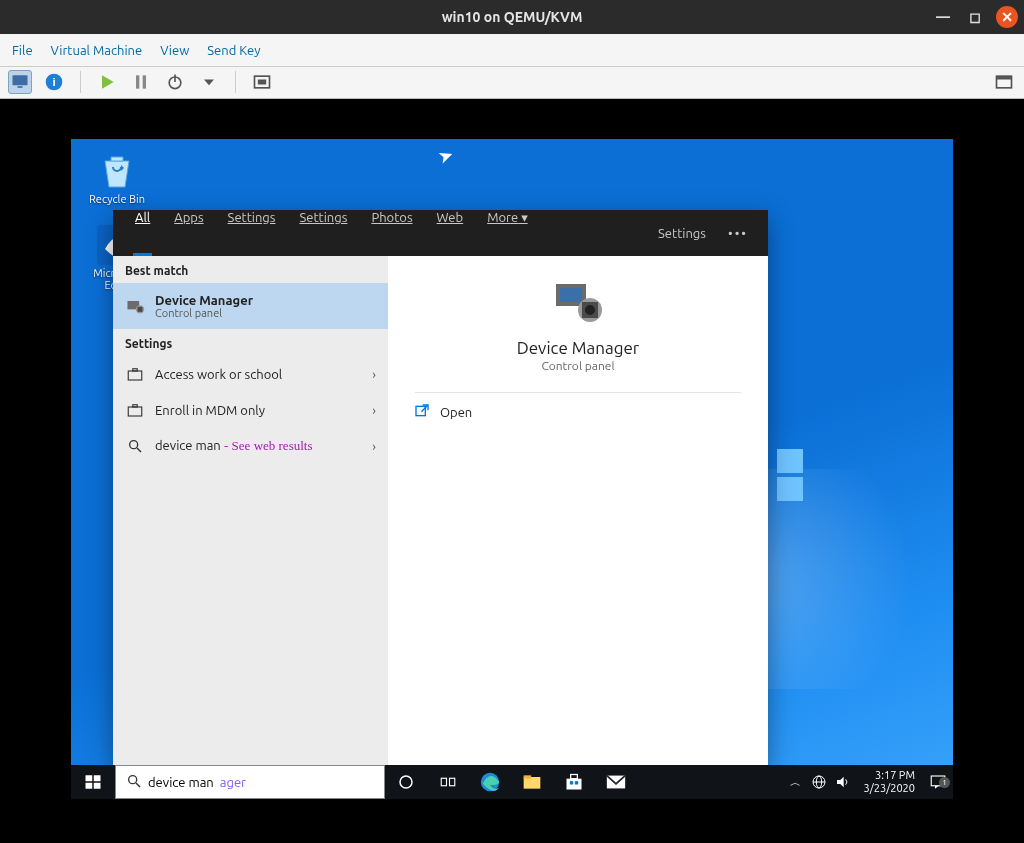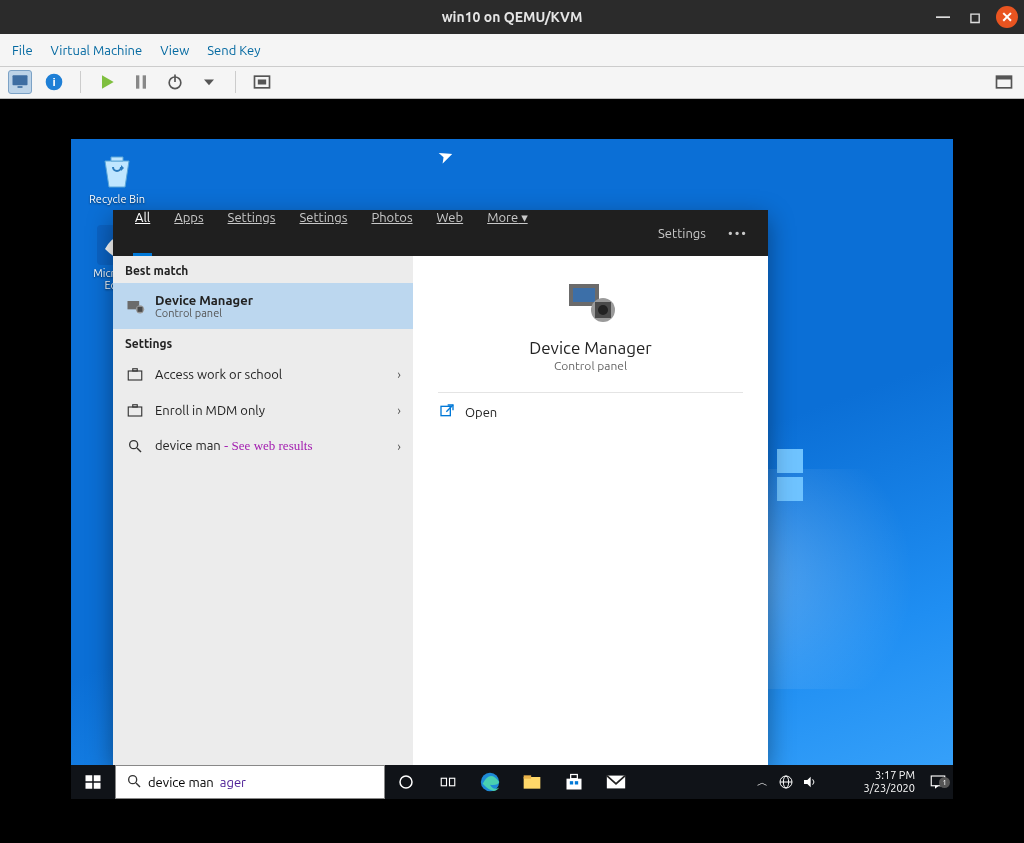--- a/index.html
+++ b/index.html
@@ -101,21 +101,21 @@
   .sp-tab { padding:0 12px; height:100%; display:flex;cursor:default; position:relative;text-decoration:underline;}
   .sp-tab.active { color:#fff;}
   .sp-tab.active::after{
     content:""; position:absolute; left:10px; right:10px; bottom:0;
     height:3px; background:#0078d7;
   }
   .sp-feedback{ margin-left:auto; padding:0 12px;}
   .sp-ellipsis{ padding:0 10px; letter-spacing:2px;}
   .sp-body { flex:1; display:flex;}
   .sp-left {
-    width:300px; background:#ececec;
+    width:275px; background:#ececec;
     display:flex; flex-direction:column;
     font-size:13px; color:#222;
   }
   .sp-section-hd{
     padding:8px 12px 6px; font-weight:600; font-size:12px; color:#222;
   }
   .sp-item {
     display:flex; align-items:center;
     padding:8px 12px; gap:10px;
     position:relative;
@@ -143,25 +143,25 @@
     height:34px; background:#101318;
     display:flex; align-items:center;
   }
   .start-btn{width:44px;height:100%;display:flex;align-items:center;justify-content:center;}
   .search-box{
     height:34px; width:270px; background:#fff;
     display:flex; align-items:center; gap:6px; padding:0 10px;
     font-size:13px; border:1px solid #888;
   }
   .search-box .typed{color:#000;}
-  .search-box .ghost{color:#4c1d95;}
+  .search-box .ghost{color:#8b5cf6;}
   .tb-ico{width:42px;height:100%;display:flex;align-items:center;justify-content:center;color:#fff;}
   .systray{margin-left:auto;display:flex;align-items:center;height:100%;color:#fff;font-size:11px;}
   .systray .tray-ico{width:24px;display:flex;justify-content:center;}
-  .systray .clock{padding:0 8px;text-align:right;line-height:13px;margin-left:33px;}
+  .systray .clock{padding:0 8px;text-align:right;line-height:13px;}
   .systray .notif{width:30px;display:flex;justify-content:center;position:relative;}
   .systray .notif .badge{position:absolute;bottom:3px;right:3px;width:11px;height:11px;border-radius:50%;background:#555;font-size:8px;display:flex;align-items:center;justify-content:center;}
 </style>
 </head>
 <body>
 
 <div class="host-window">
   <div class="host-titlebar">
     <span>win10 on QEMU/KVM</span>
     <div class="host-win-controls">

